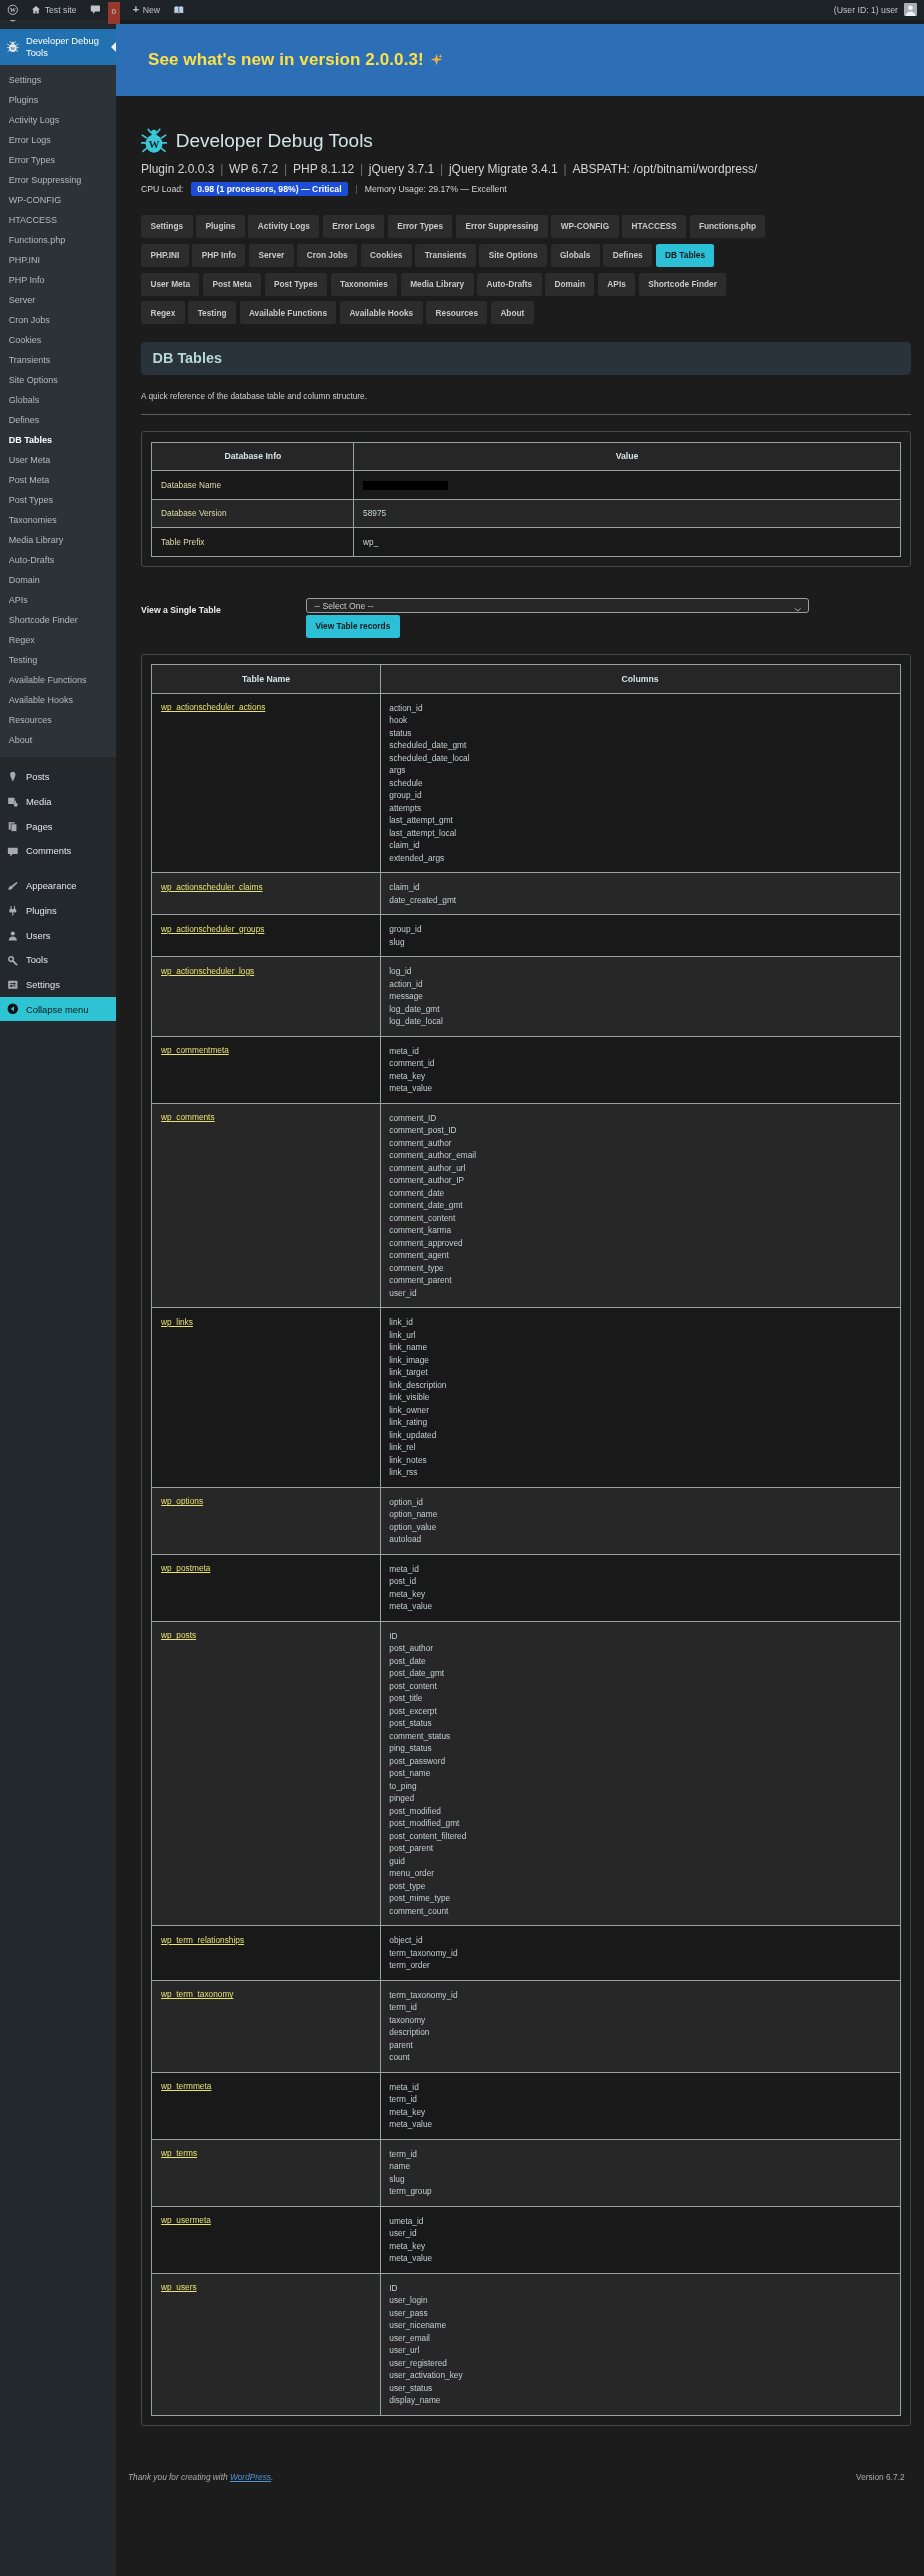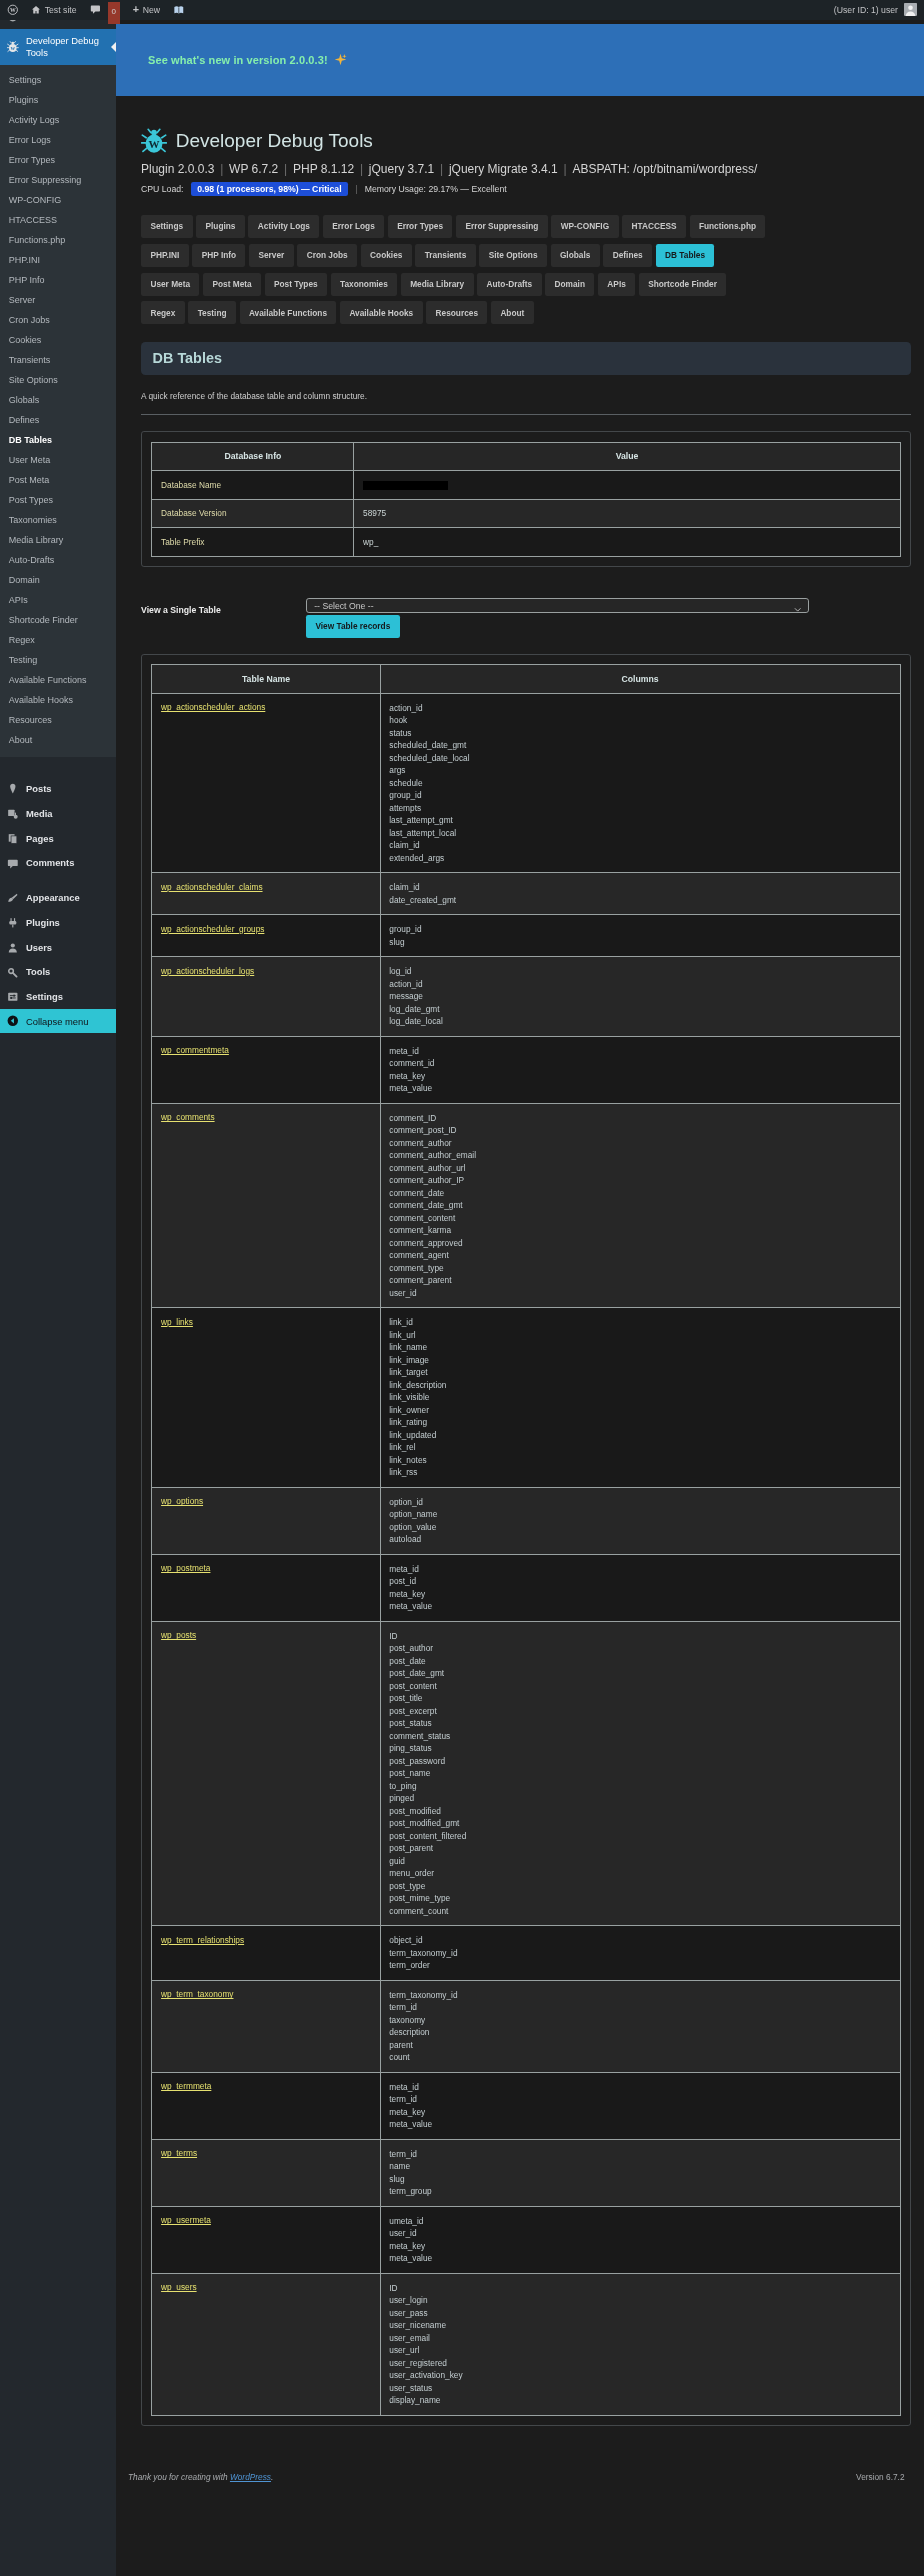--- a/index.html
+++ b/index.html
@@ -21,28 +21,28 @@
   
   .sidebar{position:absolute;top:4px;left:0;bottom:0;width:116px;background:#23282d;color:#e2e4e7;font-size:9.4px;z-index:30;}
   .menu-item{display:flex;align-items:center;gap:7.2px;padding:6.5px 7.2px;cursor:pointer;line-height:1.25;}
   .menu-item .mi-icon{flex:0 0 11.6px;}
   .menu-item.active{background:#2271b1;color:#fff;position:relative;}
   .menu-arrow{position:absolute;right:0;top:50%;transform:translateY(-50%);width:0;height:0;
     border-top:5px solid transparent;border-bottom:5px solid transparent;border-right:5.8px solid #f0f0f1;}
   .submenu{background:#2c3338;padding:4.3px 0 7.2px;}
   .submenu-item{display:block;padding:5px 8.7px;color:#b4b9be;font-size:9px;text-decoration:none;cursor:pointer;}
   .submenu-item.active{color:#fff;font-weight:bold;}
-  .menu-group{margin-top:20px;font-weight:bold;}
+  .menu-group{margin-top:8px;}
   .menu-sep{height:10px;}
   .collapse-btn{display:flex;align-items:center;gap:7.2px;padding:5.8px 7.2px;background:#2fc4d3;color:#101418;cursor:pointer;}
 
   
   main{margin-left:116px;padding-top:19.5px;}
   .banner{margin-top:4.3px;height:72px;background:#2d6fb7;display:flex;align-items:center;padding-left:32px;gap:6.5px;cursor:pointer;}
-  .banner-text{color:#86efac;font-size:11px;font-weight:bold;letter-spacing:0.1px;}
+  .banner-text{color:#fde047;font-size:17px;font-weight:bold;letter-spacing:0.1px;}
   .content{padding:0 13px 0 25px;}
 
   .title-row{margin-top:32px;display:flex;align-items:center;gap:8.7px;}
   .page-title{font-size:19px;font-weight:normal;color:#d2e4e4;}
   .meta-row{margin-top:8px;font-size:12px;color:#d5d5d5;}
   .meta-seg:not(:last-child)::after{content:"|";color:#6e6e6e;margin:0 5.8px;}
   .cpu-row{margin-top:5.8px;font-size:8.7px;color:#d5d5d5;display:flex;align-items:center;gap:7.2px;}
   .badge-critical{background:#1d4ed8;color:#fff;font-weight:bold;padding:2.2px 6.5px;border-radius:2.2px;}
   .pipe{color:#6e6e6e;}
 

